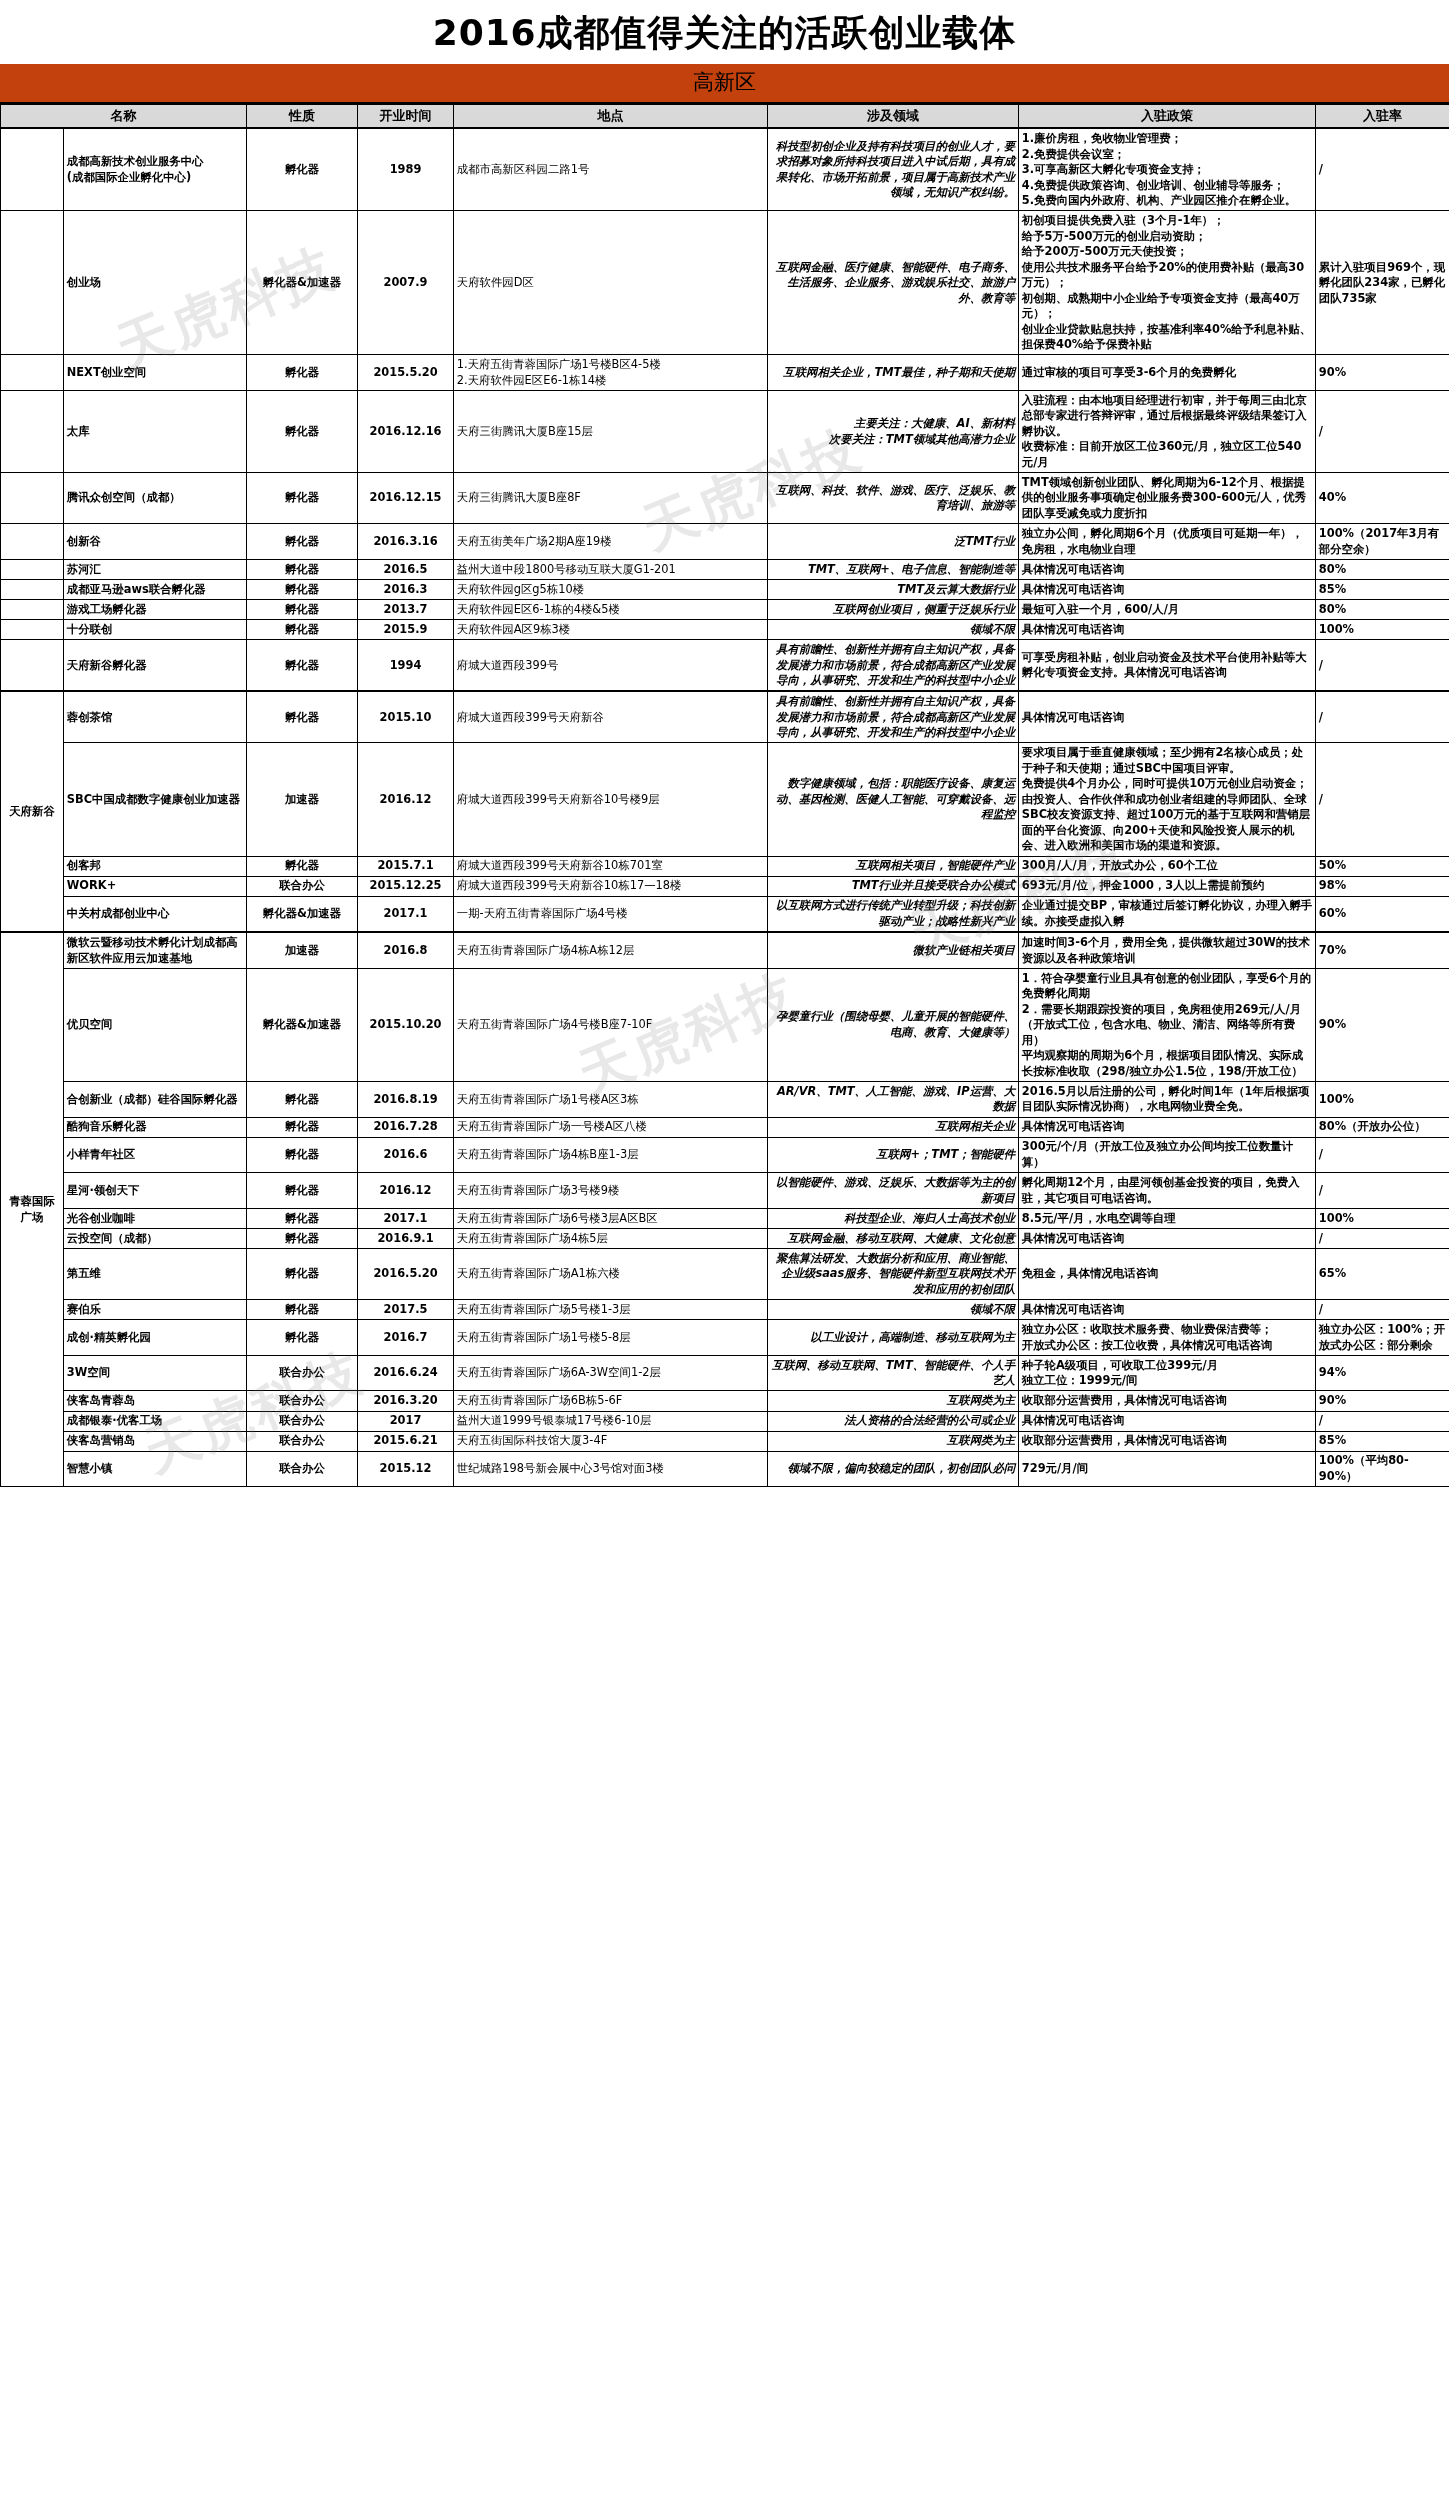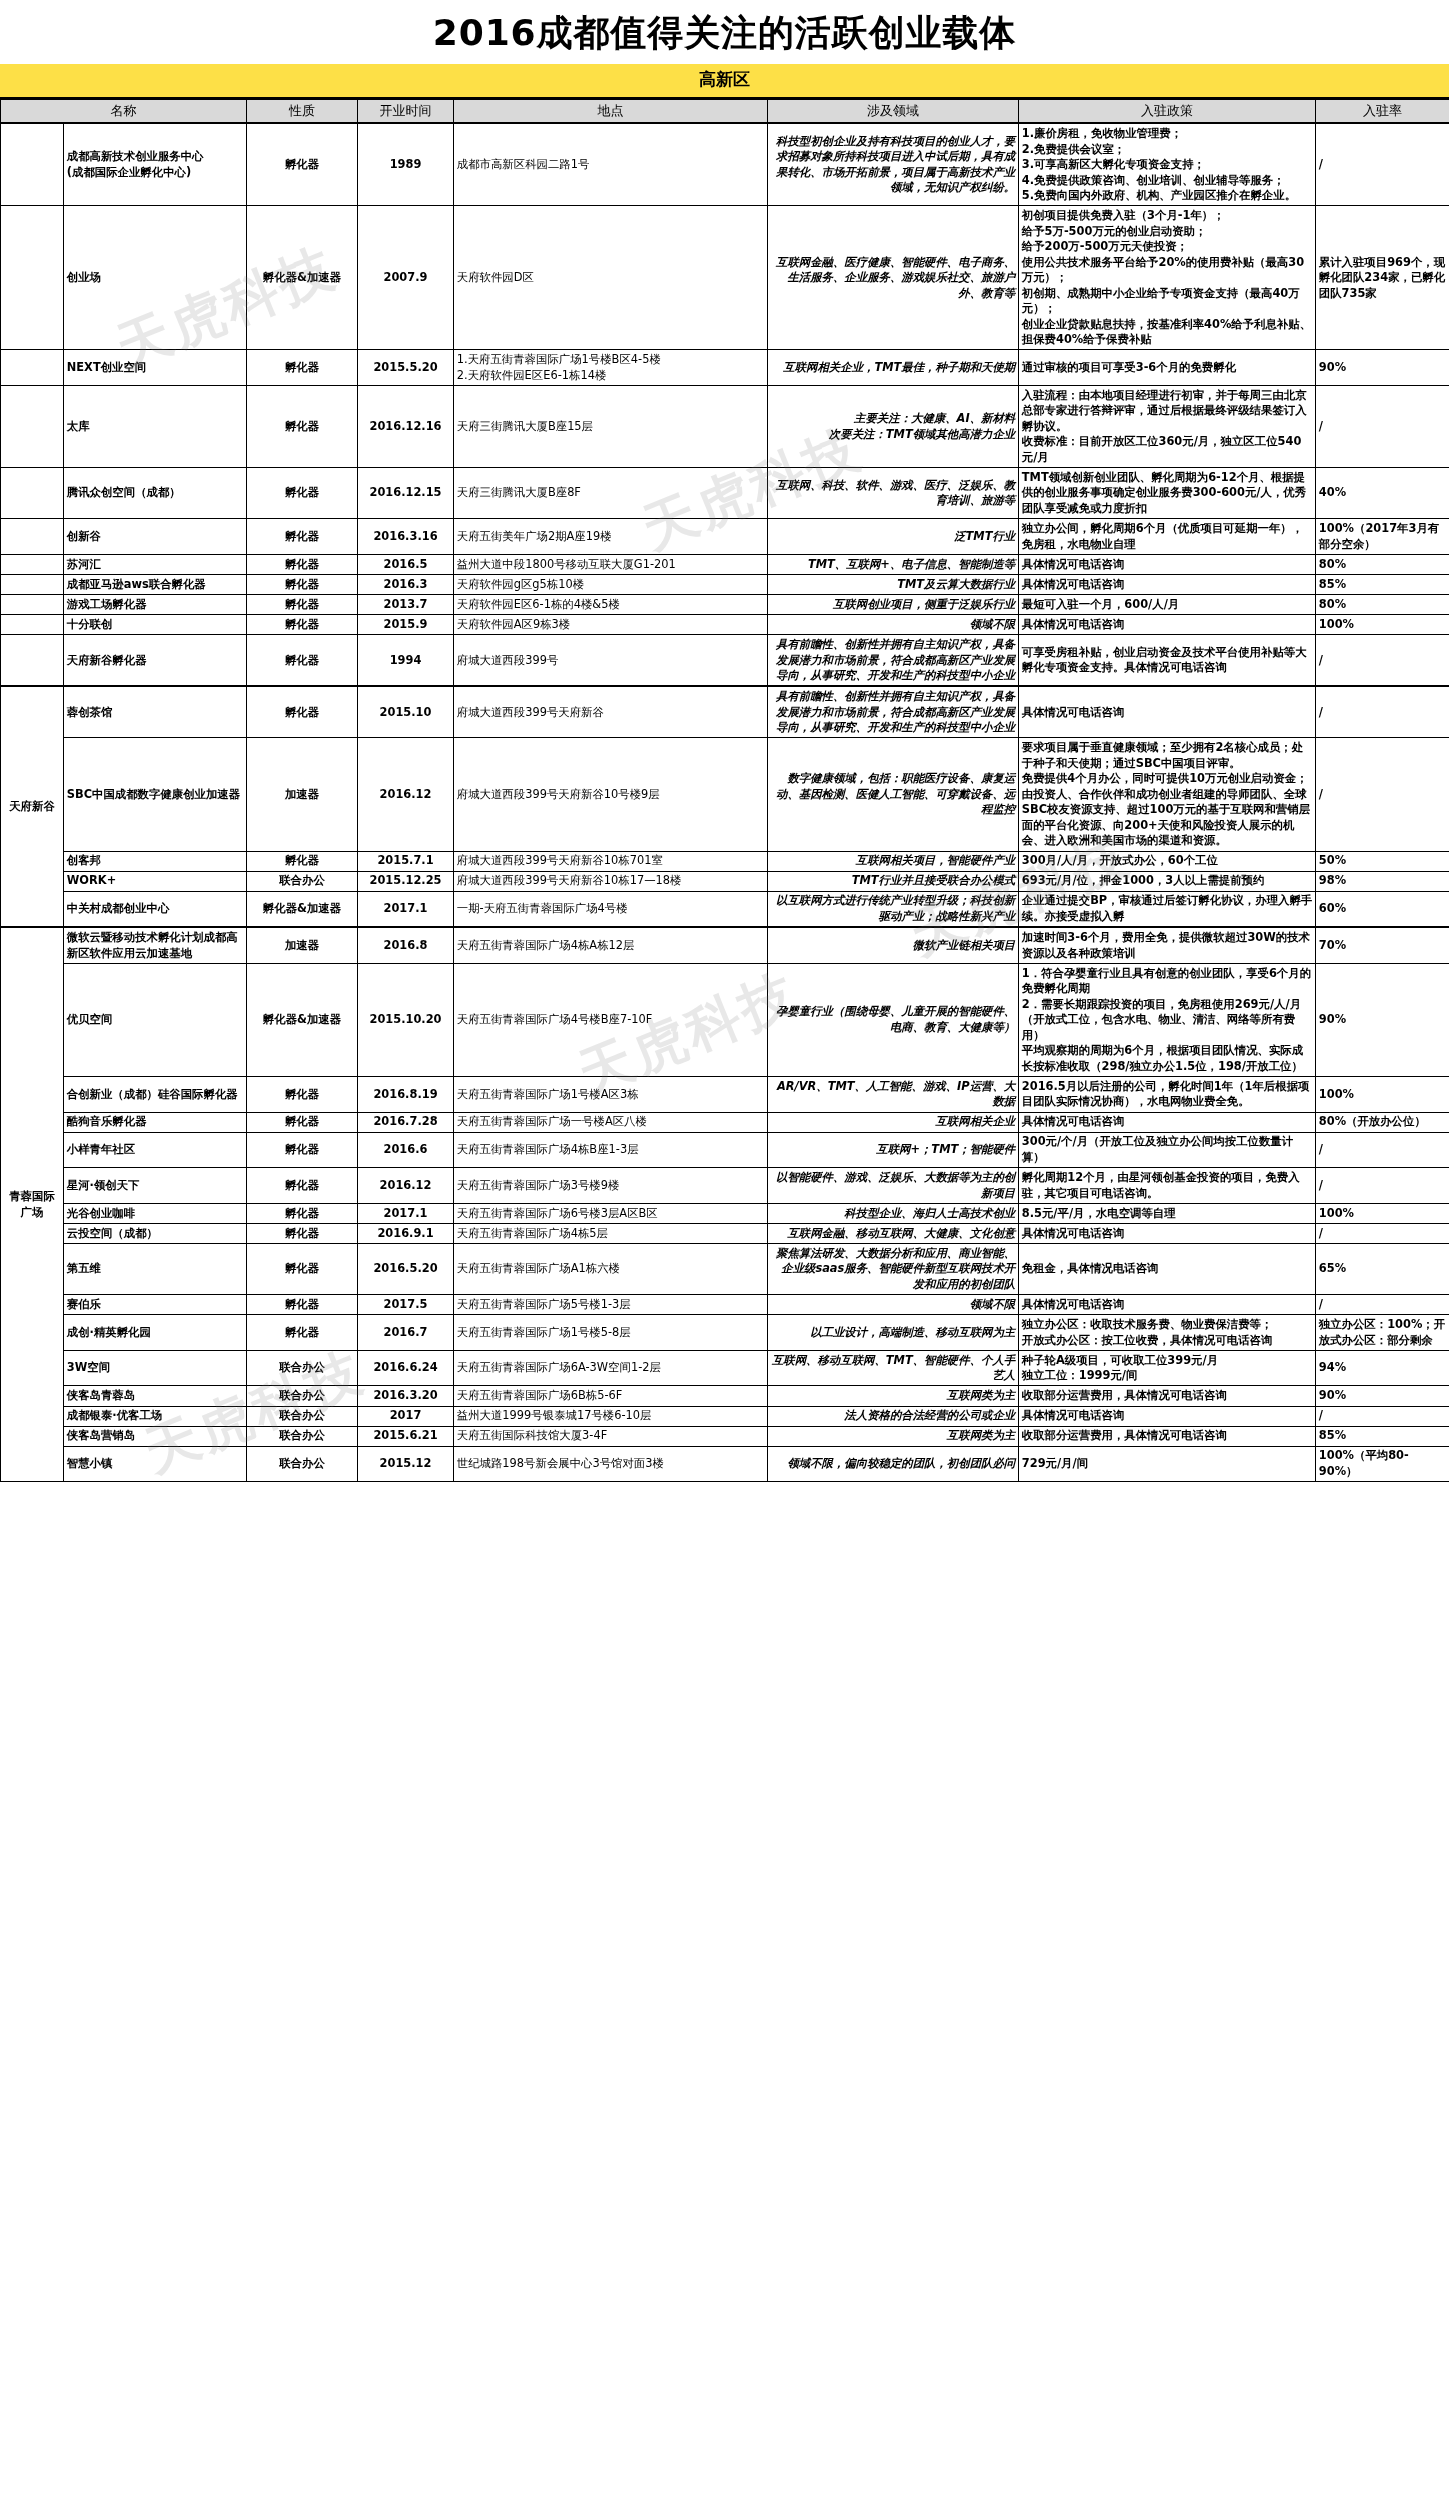--- a/index.html
+++ b/index.html
@@ -34,24 +34,24 @@
     border-top: 0.9px solid #d8d8d8;
     border-bottom: 0.9px solid #d8d8d8;
   }
   .note-band .note {
     font-size: 12.5px;
     color: #000;
     font-weight: normal;
   }
   
   .region-banner {
-    background: #fde047;
+    background: #c2410c;
     text-align: center;
-    font-size: 17px;
-    font-weight: bold;
+    font-size: 21px;
+    font-weight: normal;
     color: #000;
     padding: 4.6px 0 5.5px 0;
     border-bottom: 2.8px solid #000;
   }
   
   table.grid {
     border-collapse: collapse;
     width: 1449px;
     table-layout: fixed;
   }
@@ -61,21 +61,21 @@
     font-size: 11.4px;
     line-height: 1.36;
     color: #000;
     padding: 1.8px 2.8px;
     word-wrap: break-word;
     overflow-wrap: break-word;
   }
   table.grid thead th {
     background: #d9d9d9;
     text-align: center;
-    font-weight: normal;
+    font-weight: bold;
     font-size: 13px;
     height: 24px;
     border-bottom: 2.8px solid #000;
     margin-top: 34px;
   }
   td.c-name      { text-align: left; font-weight: bold; font-size: 11.6px; }
   td.c-group     { text-align: center; font-weight: bold; font-size: 11.6px; }
   td.c-nature    { text-align: center; font-weight: bold; margin-left: 8px; }
   td.c-date      { text-align: center; font-weight: bold; }
   td.c-place     { text-align: left;   font-weight: normal; }

